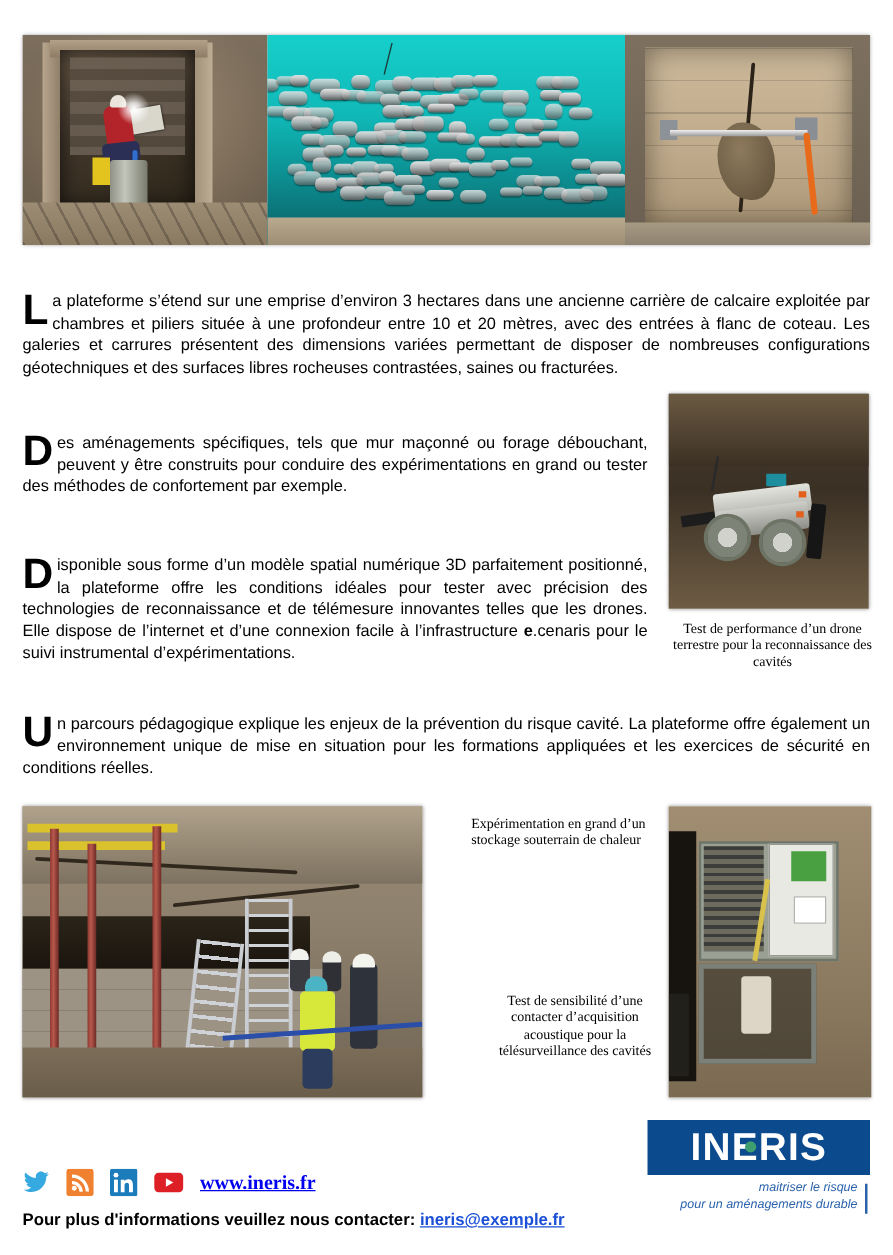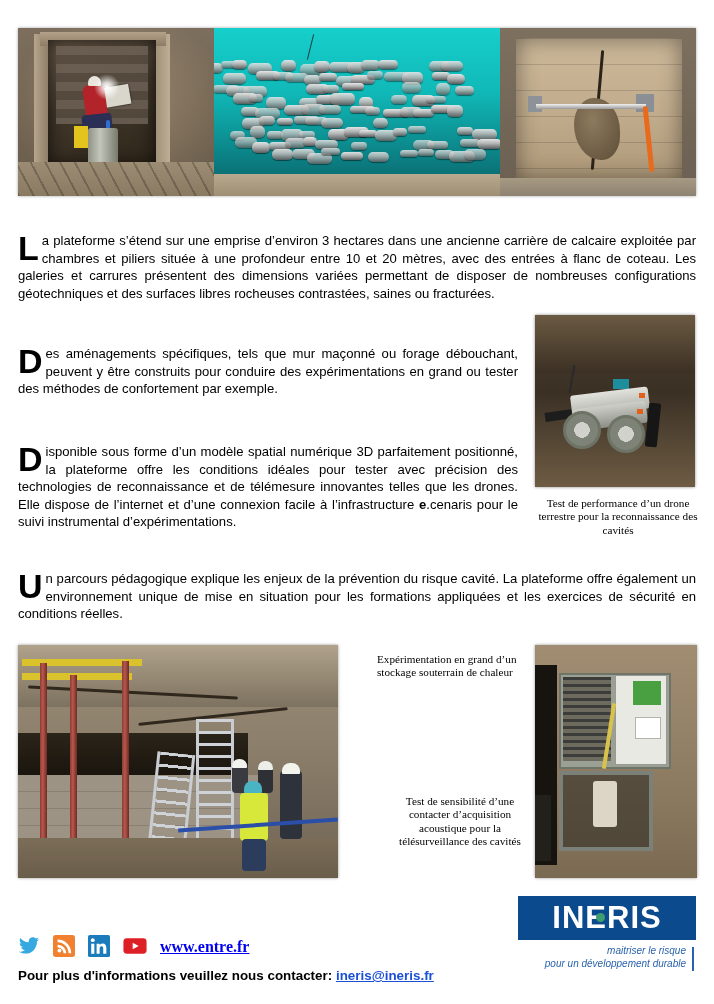--- a/index.html
+++ b/index.html
@@ -600,29 +600,29 @@
     </svg>
   </a>
   <a href="#" class="sicon" title="YouTube">
     <svg viewBox="0 0 28 24" width="24" height="22" aria-hidden="true">
       <rect x="0.5" y="3" width="27" height="18" rx="4" fill="#dd1f26"></rect>
       <path d="M11.3 8.1v7.8l7-3.9z" fill="#fff"></path>
     </svg>
   </a>
 </div>
 
-<a href="#" class="site-url">www.entre.fr</a>
+<a href="#" class="site-url">www.ineris.fr</a>
 
 <div class="contact-line">
-  <span>Pour plus d'informations veuillez nous contacter: </span><a href="#" class="email-link">ineris@ineris.fr</a>
+  <span>Pour plus d'informations veuillez nous contacter: </span><a href="#" class="email-link">ineris@exemple.fr</a>
 </div>
 
 <div class="logo-wrap">
   <div class="logo-box">
     <span class="logo-text"><span>INE</span><span>RIS</span></span>
     <span class="logo-dot"></span>
   </div>
   <div class="logo-tag">
     <div>maitriser le risque</div>
-    <div>pour un développement durable</div>
+    <div>pour un aménagements durable</div>
     <span class="bar"></span>
   </div>
 </div>
 
 </body></html>

